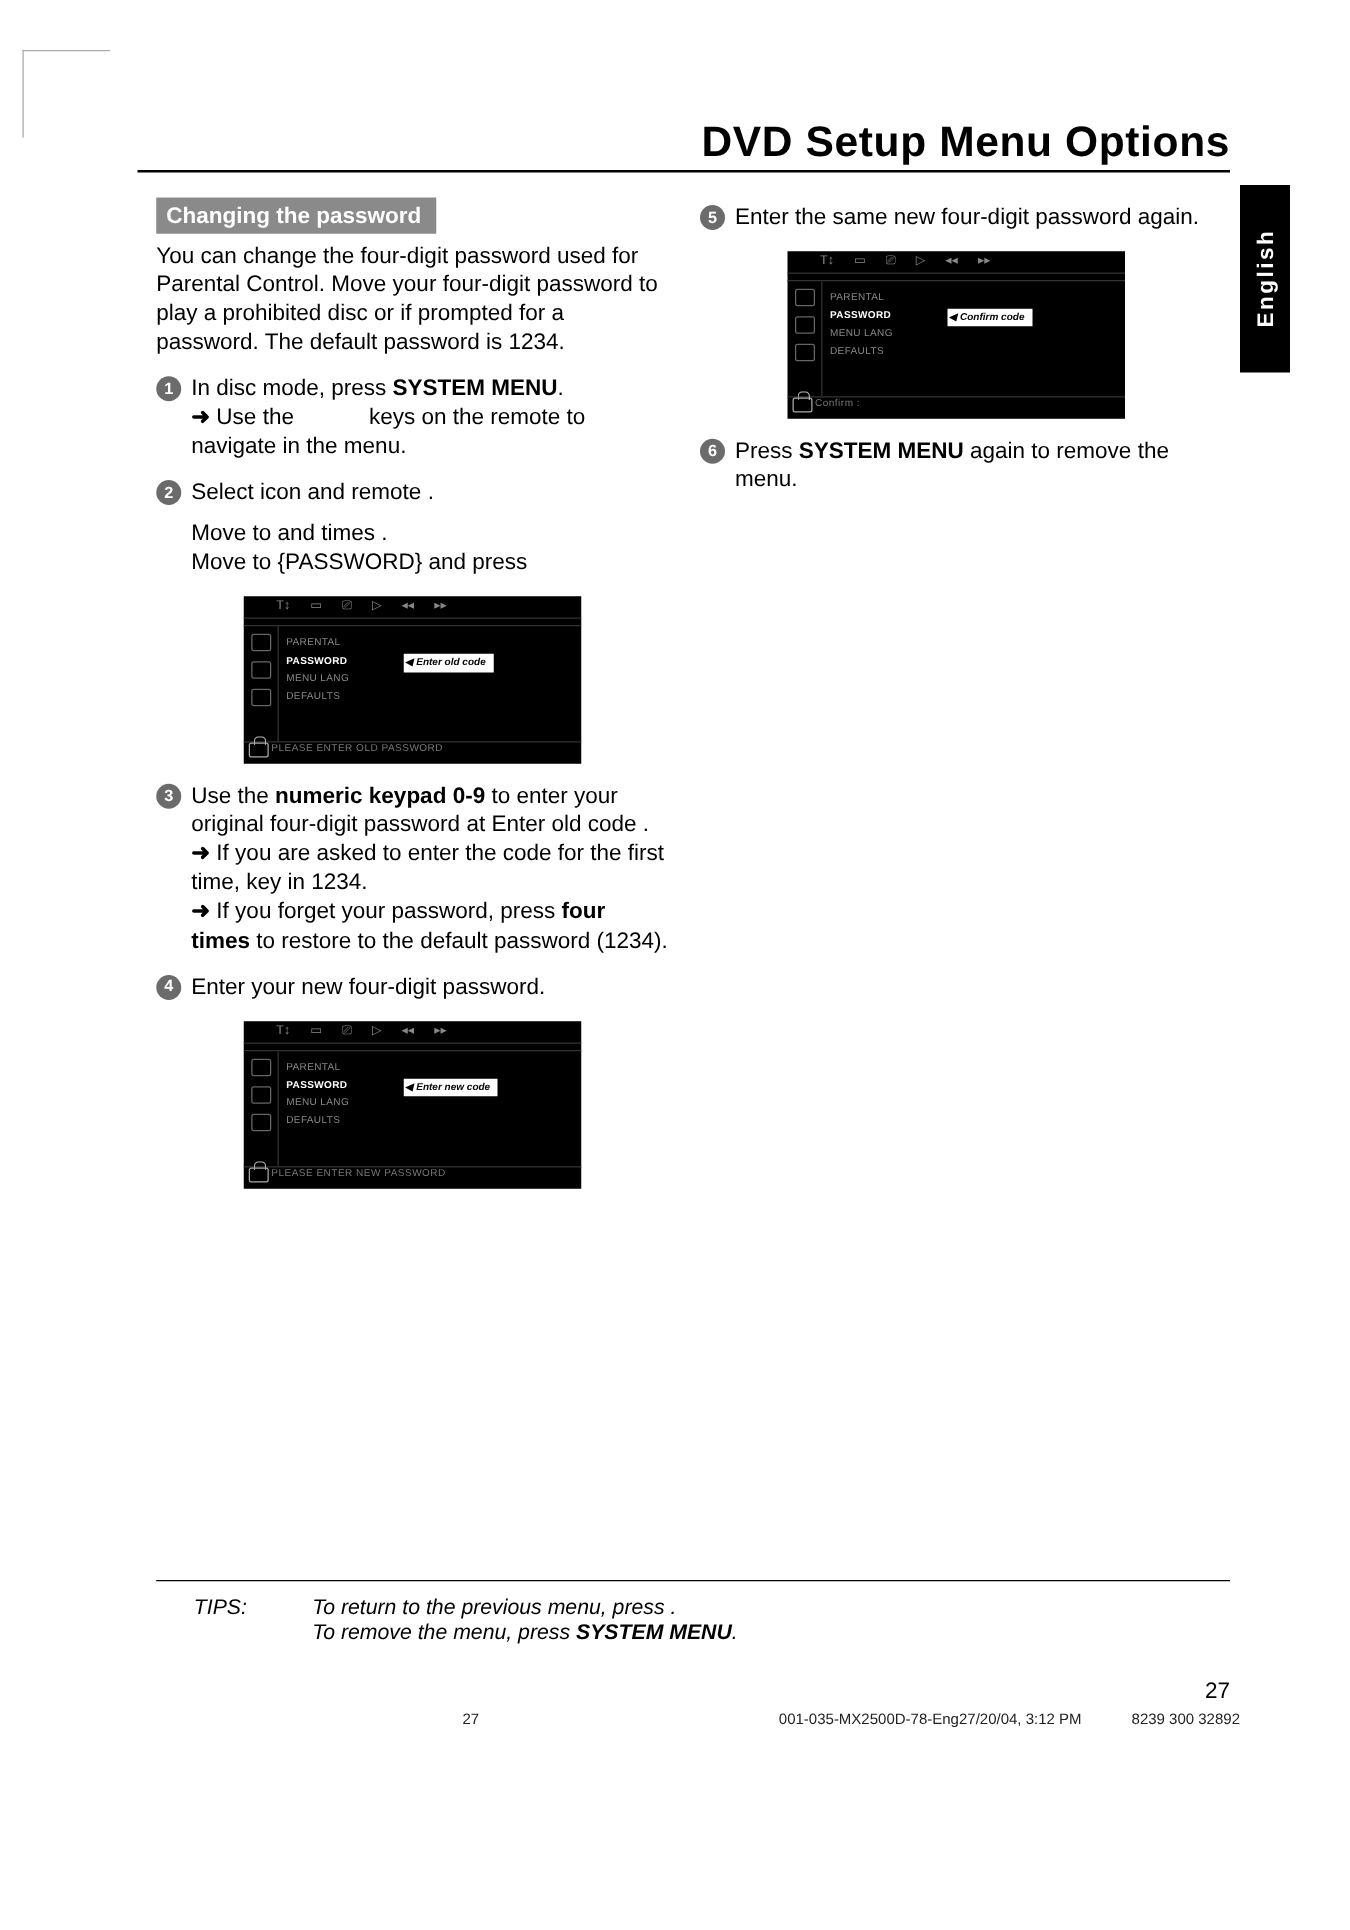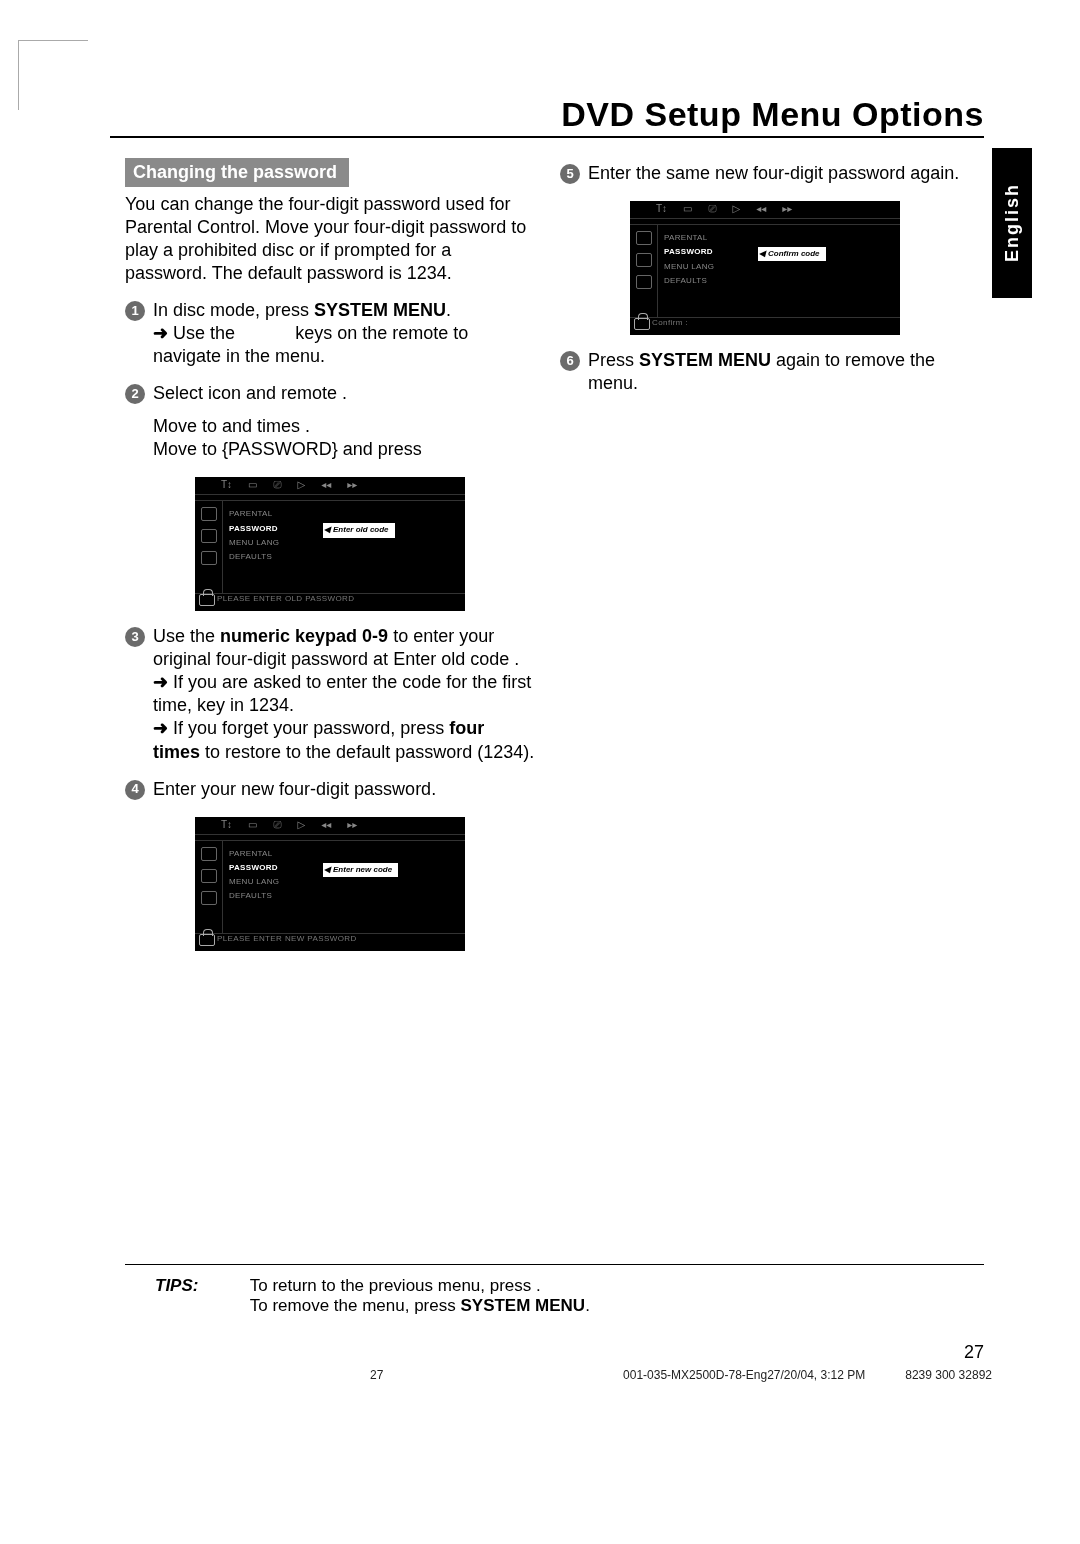--- a/index.html
+++ b/index.html
@@ -41,22 +41,22 @@
   .osd-right { flex: 1; position: relative; font-style: italic; }
   .osd-chip { position: absolute; left: 4px; top: 22px; background: #fff; color: #000; font-weight: bold; font-size: 8px; padding: 2px 6px 2px 10px; }
   .osd-chip::before { content: "◀"; position: absolute; left: 1px; top: 2px; font-size: 8px; color:#000; }
   .osd-footbar { height: 18px; border-top: 1px solid #333; display: flex; padding-left: 4px; gap: 2px; }
   .osd-lock { width: 16px; height: 12px; border: 1px solid #aaa; border-radius: 2px; position: relative; }
   .osd-lock::before { content:""; position:absolute; top:-6px; left:3px; width:8px; height:6px; border:1px solid #aaa; border-bottom:none; border-radius: 4px 4px 0 0;}
   .osd-foot-text { font-size: 8px; color: #777; letter-spacing: 0.4px; }
 
   .tips-rule { position: absolute; left: 125px; right: 96px; top: 1264px; height: 1px; background: #000; }
   .tips { position: absolute; left: 155px; top: 1276px; font-size: 17px; }
-  .tips-label { font-style: italic; font-weight: bold; display:inline-block; width: 90px; }
-  .tips-body { display:inline-block; vertical-align: top; }
+  .tips-label { font-style: italic; font-weight: normal; display:inline-block; width: 90px; }
+  .tips-body { display:inline-block; vertical-align: top; font-style: italic; }
 
   .pagenum { position: absolute; right: 96px; top: 1342px; font-size: 18px; }
 
   .footer { position: absolute; left: 110px; right: 88px; top: 1368px; font-size: 12px; color: #222; display: flex; justify-content: flex-end; }
   .footer .mid { position: absolute; left: 260px; }
   .footer .right-group { display: flex; gap: 40px; }
 </style>
 </head>
 <body>
 

